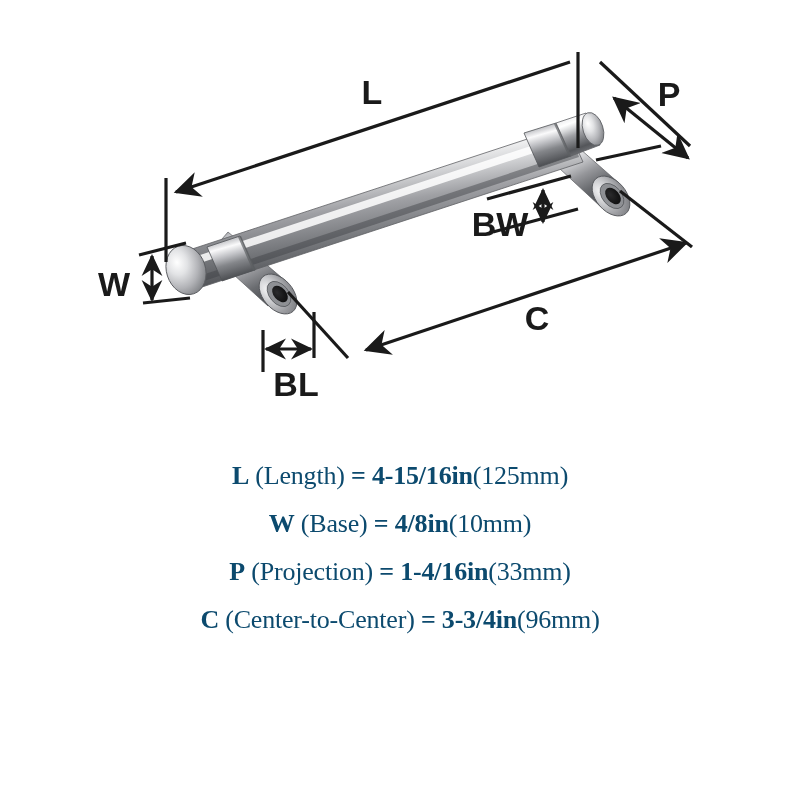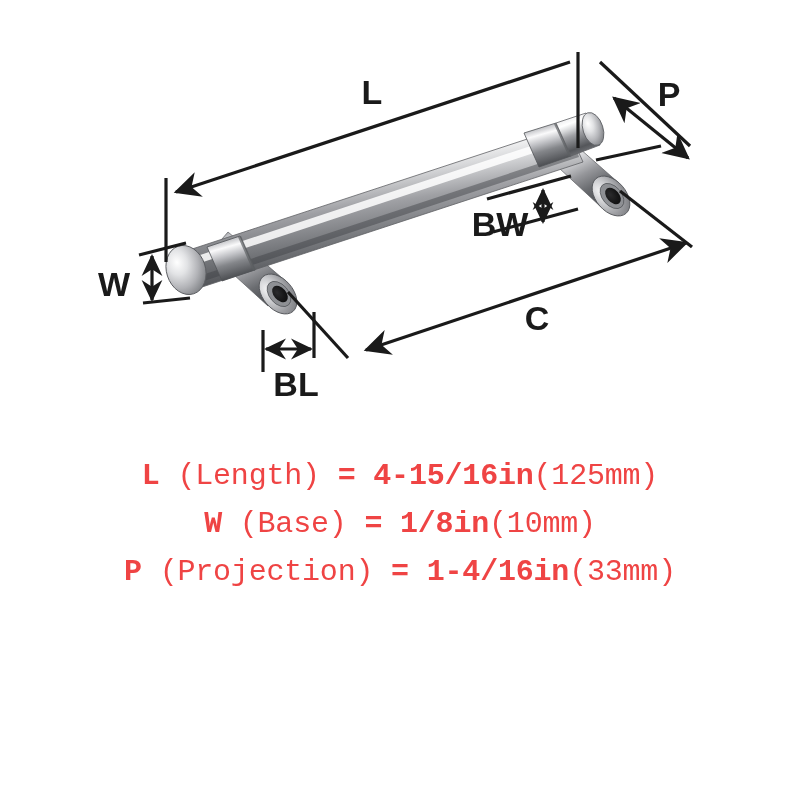--- a/index.html
+++ b/index.html
@@ -40,24 +40,24 @@
     fill: #1a1a1a;
   }
   #spec-list {
     position: absolute;
     left: 0;
     top: 452px;
     width: 800px;
     text-align: center;
   }
   .spec-line {
-    font-family: Liberation Mono, monospace;
-    font-size: 30px;
+    font-family: Liberation Serif, serif;
+    font-size: 26px;
     line-height: 48px;
-    color: #ef4444;
+    color: #0c4a6e;
     white-space: nowrap;
     letter-spacing: -0.2px;
   }
   .spec-code {
     font-weight: bold;
   }
   .spec-desc {
     font-weight: normal;
   }
   .spec-eq {
@@ -227,23 +227,29 @@
     <div class="spec-line">
       <span class="spec-code">L</span>
       <span class="spec-desc">(Length)</span>
       <span class="spec-eq">=</span>
       <span class="spec-value">4-15/16in</span><span class="spec-metric">(125mm)</span>
     </div>
     <div class="spec-line">
       <span class="spec-code">W</span>
       <span class="spec-desc">(Base)</span>
       <span class="spec-eq">=</span>
-      <span class="spec-value">1/8in</span><span class="spec-metric">(10mm)</span>
+      <span class="spec-value">4/8in</span><span class="spec-metric">(10mm)</span>
     </div>
     <div class="spec-line">
       <span class="spec-code">P</span>
       <span class="spec-desc">(Projection)</span>
       <span class="spec-eq">=</span>
       <span class="spec-value">1-4/16in</span><span class="spec-metric">(33mm)</span>
     </div>
+    <div class="spec-line">
+      <span class="spec-code">C</span>
+      <span class="spec-desc">(Center-to-Center)</span>
+      <span class="spec-eq">=</span>
+      <span class="spec-value">3-3/4in</span><span class="spec-metric">(96mm)</span>
+    </div>
   </div>
 
 </div>
 
 </body></html>

